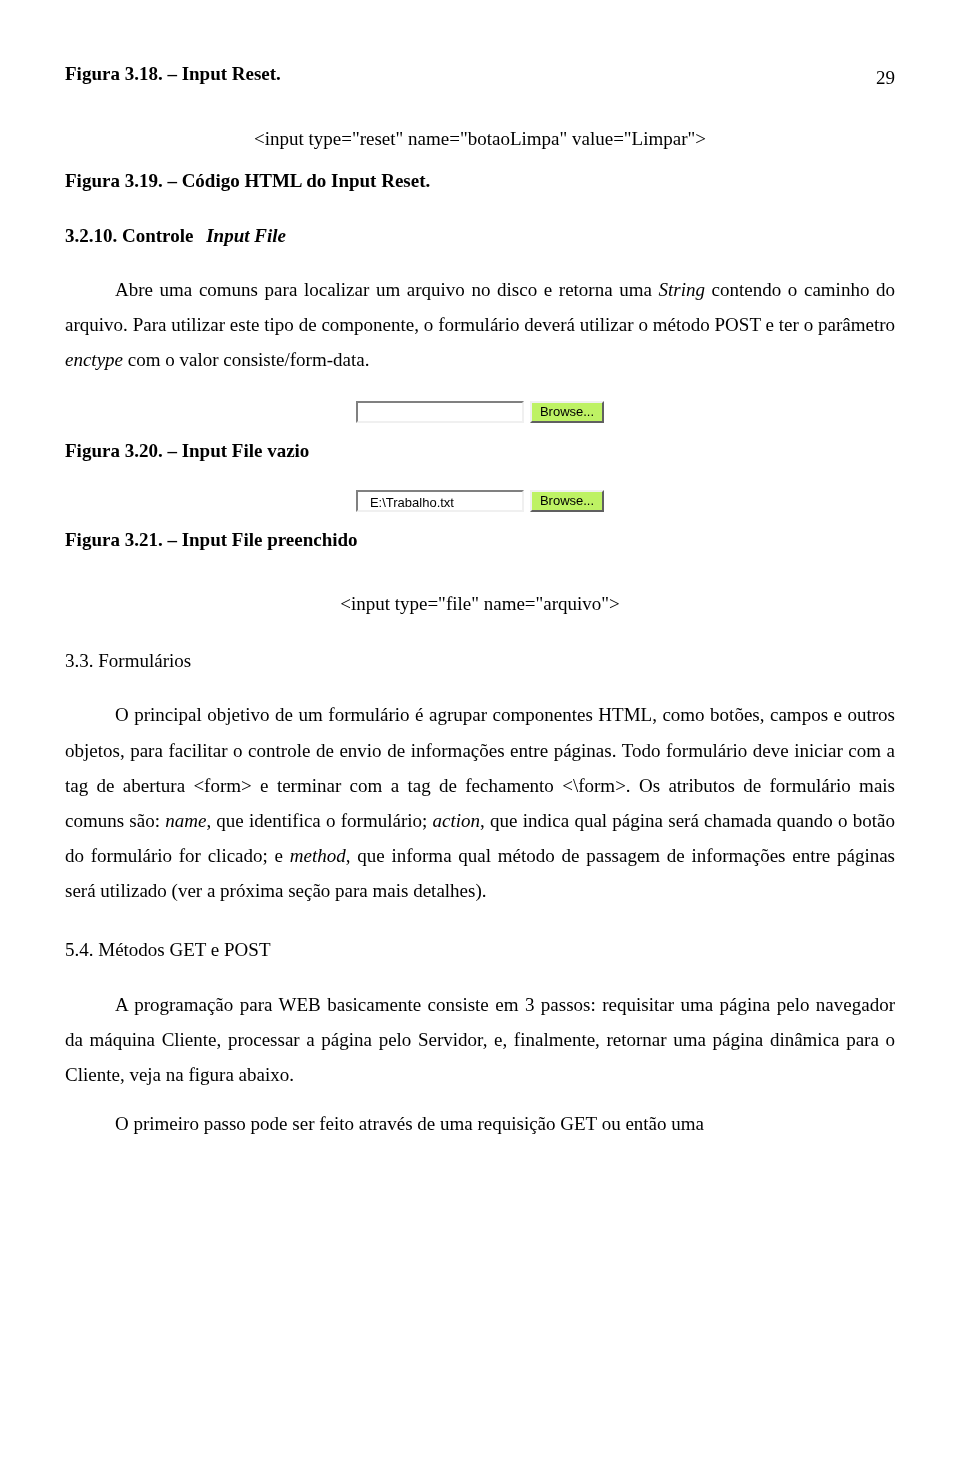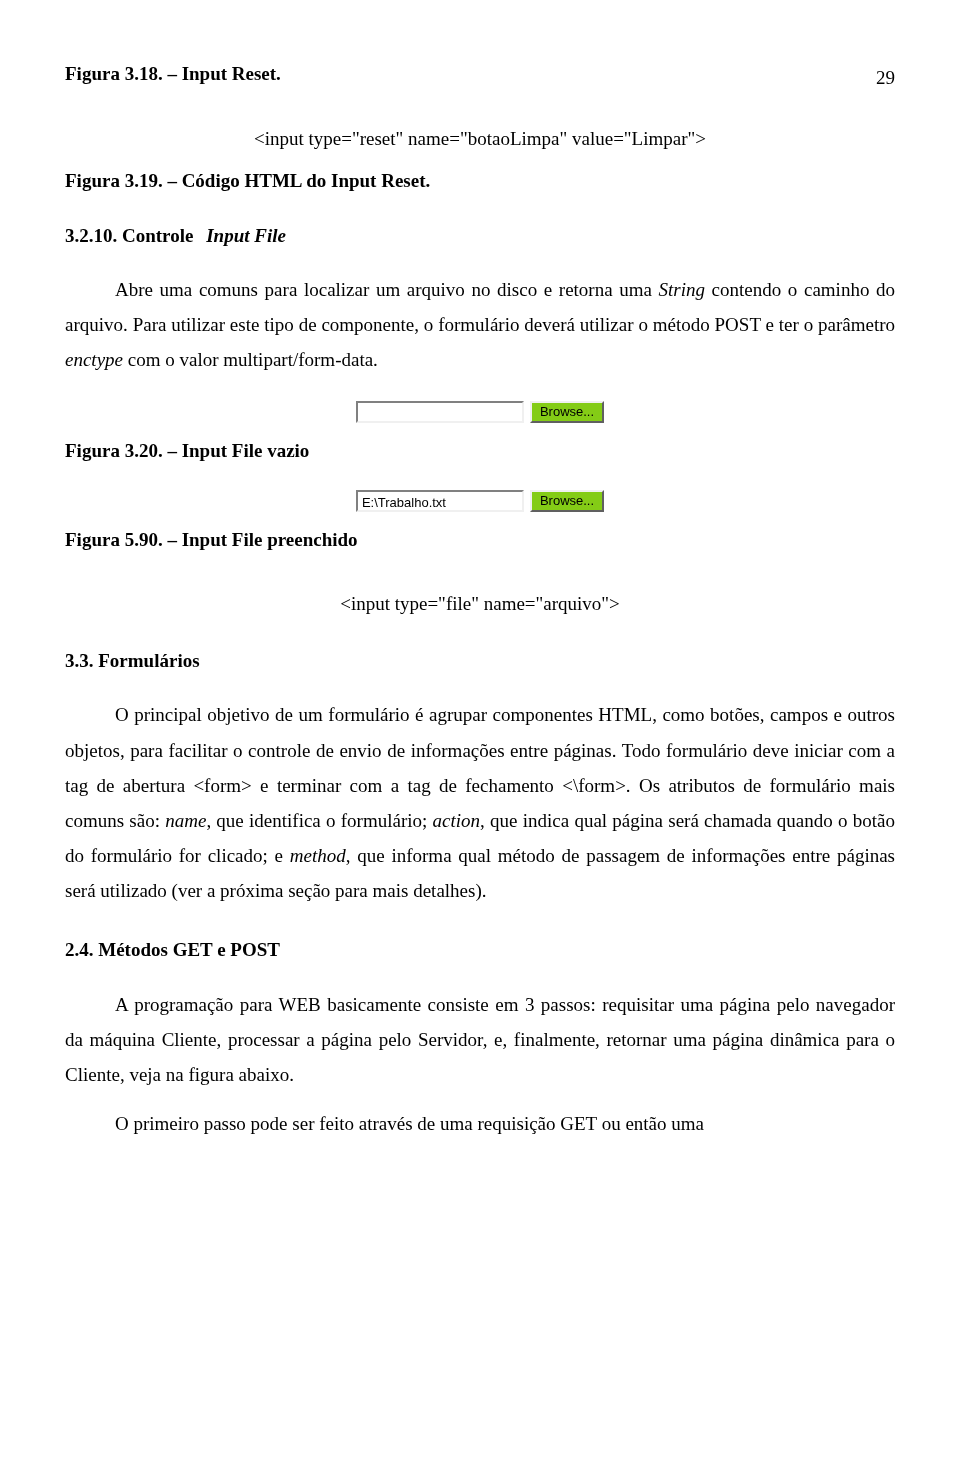--- a/index.html
+++ b/index.html
@@ -30,21 +30,21 @@
     text-align: center;
     margin: 4px 0;
   }
   .section-header-italic {
     font-size: 19px;
     font-weight: bold;
     margin: 26px 0 22px 0;
   }
   .section-header-bold {
     font-size: 19px;
-    font-weight: bold;
+    font-weight: normal;
     margin: 28px 0 22px 0;
   }
   .italic-suffix {
     font-style: italic;
     font-weight: bold;
     margin-left: 8px;
   }
   .para {
     text-align: justify;
     margin: 14px 0;
@@ -74,28 +74,28 @@
   .file-input {
     width: 168px;
     height: 22px;
     background: #ffffff;
     border-top: 2px solid #808080;
     border-left: 2px solid #808080;
     border-right: 2px solid #f0f0f0;
     border-bottom: 2px solid #f0f0f0;
     font-family: Tahoma, Arial, sans-serif;
     font-size: 13px;
-    padding: 1px 4px;
+    padding: 1px 12px;
     box-sizing: border-box;
     color: #000;
   }
   .file-button {
     height: 22px;
     padding: 0 8px;
-    background: #84cc16;
+    background: #bef264;
     border-top: 2px solid #f0f0f0;
     border-left: 2px solid #f0f0f0;
     border-right: 2px solid #606060;
     border-bottom: 2px solid #606060;
     font-family: Tahoma, Arial, sans-serif;
     font-size: 13px;
     color: #000;
     box-sizing: border-box;
     line-height: 18px;
   }
@@ -110,42 +110,42 @@
   <div class="caption-centered gap-top">Figura 3.18. – Input Reset.</div>
 
   <div class="centered gap-top-sm">&lt;input type="reset" name="botaoLimpa" value="Limpar"&gt;</div>
   <div class="caption-centered">Figura 3.19. – Código HTML do Input Reset.</div>
 
   <div class="section-header-italic">
     <span>3.2.10. Controle </span><span class="italic-suffix">Input File</span>
   </div>
 
   <p class="para indent">
-    <span>Abre uma comuns para localizar um arquivo no disco e retorna uma </span><span class="italic">String</span><span> contendo o caminho do arquivo. Para utilizar este tipo de componente, o formulário deverá utilizar o método POST e ter o parâmetro </span><span class="italic">enctype</span><span> com o valor multipart/form-data.</span>
+    <span>Abre uma comuns para localizar um arquivo no disco e retorna uma </span><span class="italic">String</span><span> contendo o caminho do arquivo. Para utilizar este tipo de componente, o formulário deverá utilizar o método POST e ter o parâmetro </span><span class="italic">enctype</span><span> com o valor consiste/form-data.</span>
   </p>
 
   <div class="file-widget">
     <div class="file-input"></div>
     <div class="file-button">Browse...</div>
   </div>
   <div class="caption-centered">Figura 3.20. – Input File vazio</div>
 
   <div class="file-widget">
     <div class="file-input">E:\Trabalho.txt</div>
     <div class="file-button">Browse...</div>
   </div>
-  <div class="caption-centered">Figura 5.90. – Input File preenchido</div>
+  <div class="caption-centered">Figura 3.21. – Input File preenchido</div>
 
   <div class="centered gap-top-sm">&lt;input type="file" name="arquivo"&gt;</div>
 
   <div class="section-header-bold">3.3. Formulários</div>
 
   <p class="para indent">
     <span>O principal objetivo de um formulário é agrupar componentes HTML, como botões, campos e outros objetos, para facilitar o controle de envio de informações entre páginas. Todo formulário deve iniciar com a tag de abertura &lt;form&gt; e terminar com a tag de fechamento &lt;\form&gt;. Os atributos de formulário mais comuns são: </span><span class="italic">name</span><span>, que identifica o formulário; </span><span class="italic">action</span><span>, que indica qual página será chamada quando o botão do formulário for clicado; e </span><span class="italic">method</span><span>, que informa qual método de passagem de informações entre páginas será utilizado (ver a próxima seção para mais detalhes).</span>
   </p>
 
-  <div class="section-header-bold">2.4. Métodos GET e POST</div>
+  <div class="section-header-bold">5.4. Métodos GET e POST</div>
 
   <p class="para indent">A programação para WEB basicamente consiste em 3 passos: requisitar uma página pelo navegador da máquina Cliente, processar a página pelo Servidor, e, finalmente, retornar uma página dinâmica para o Cliente, veja na figura abaixo.</p>
 
   <p class="para indent" style="margin-bottom:12px;">O primeiro passo pode ser feito através de uma requisição GET ou então uma</p>
 
 </div>
 
 </body></html>

